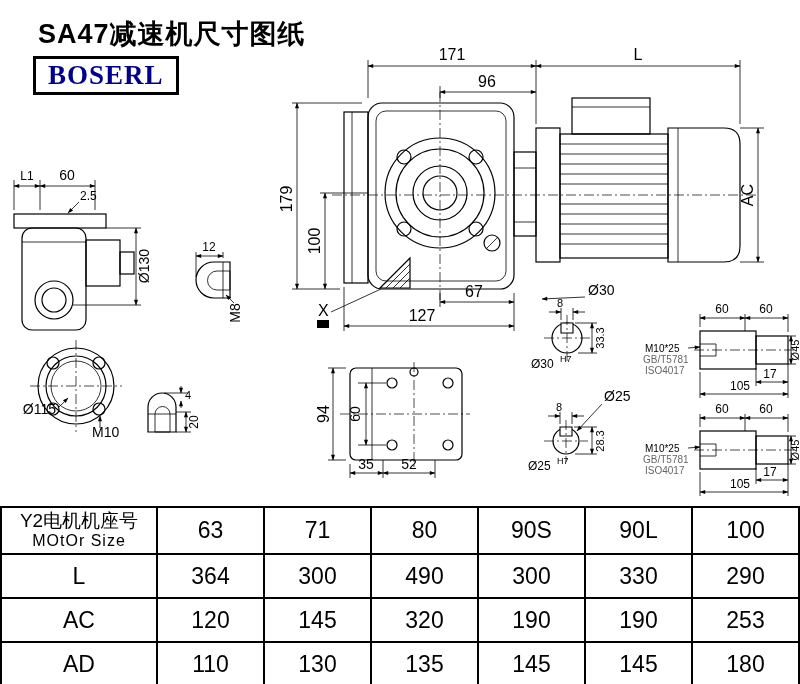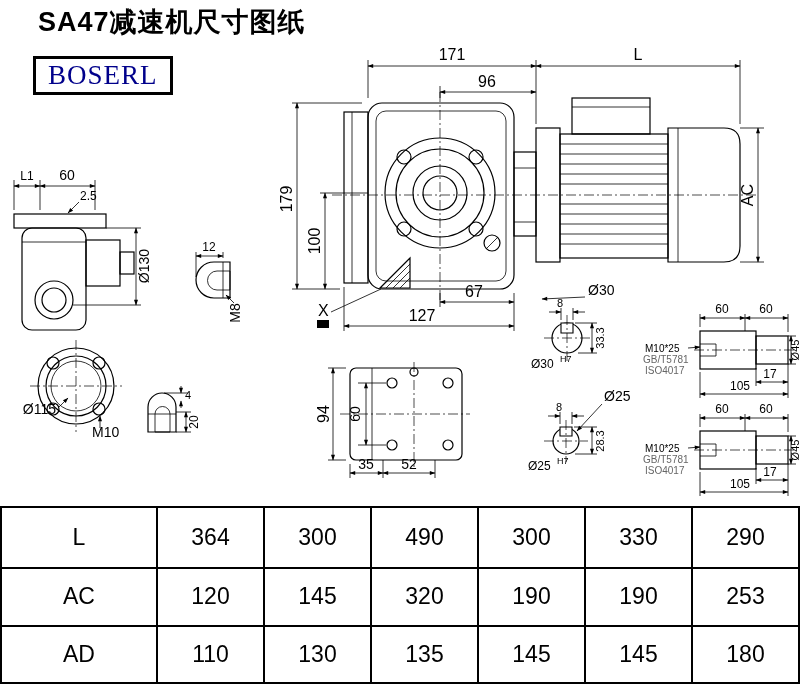--- a/index.html
+++ b/index.html
@@ -2,27 +2,27 @@
 <html><head>
 <meta charset="utf-8">
 <style>
   * { margin:0; padding:0; box-sizing:border-box; }
   html,body { background:#fff; }
   body {
     width:800px; height:684px; position:relative; overflow:hidden;
     font-family:"Liberation Sans", sans-serif; color:#000;
   }
   .title {
-    position:absolute; left:38px; top:4px;
+    position:absolute; left:38px; top:16px;
     font-size:27px; font-weight:bold; letter-spacing:1px; white-space:nowrap;
   }
   .logo-box {
     position:absolute; left:33px; top:56px;
     border:3px solid #000; padding:1px 12px; background:#fff;
-    font-family:"Liberation Serif", serif; font-weight:normal;
+    font-family:"Liberation Serif", serif; font-weight:bold;
     font-size:27px; color:#00008B; letter-spacing:1px;
   }
   svg.drawing { position:absolute; left:0; top:0; }
   .ln   { fill:none; stroke:#000; stroke-width:1.2; }
   .thin { fill:none; stroke:#000; stroke-width:0.8; }
   .dim  { fill:none; stroke:#000; stroke-width:0.8; }
   .cl   { fill:none; stroke:#000; stroke-width:0.7; stroke-dasharray:10 3 2 3; }
   .wf   { fill:#fff; stroke:#000; stroke-width:1.1; }
   .txt  { font-family:"Liberation Sans", sans-serif; fill:#000; }
   .d16 { font-size:16px; } .d14 { font-size:14px; } .d12 { font-size:12px; }
@@ -335,20 +335,32 @@
   <colgroup>
     <col style="width:156px">
     <col>
       <col>
       <col>
       <col>
       <col>
       <col>
   </colgroup>
   <tbody>
+      <tr>
+    <td class="hd">
+      <div class="zh">Y2电机机座号</div>
+      <div class="en">MOtOr Size</div>
+    </td>
+    <td>63</td>
+    <td>71</td>
+    <td>80</td>
+    <td>90S</td>
+    <td>90L</td>
+    <td>100</td>
+  </tr>
   <tr>
     <td>L</td>
     <td>364</td>
     <td>300</td>
     <td>490</td>
     <td>300</td>
     <td>330</td>
     <td>290</td>
   </tr>
   <tr>

